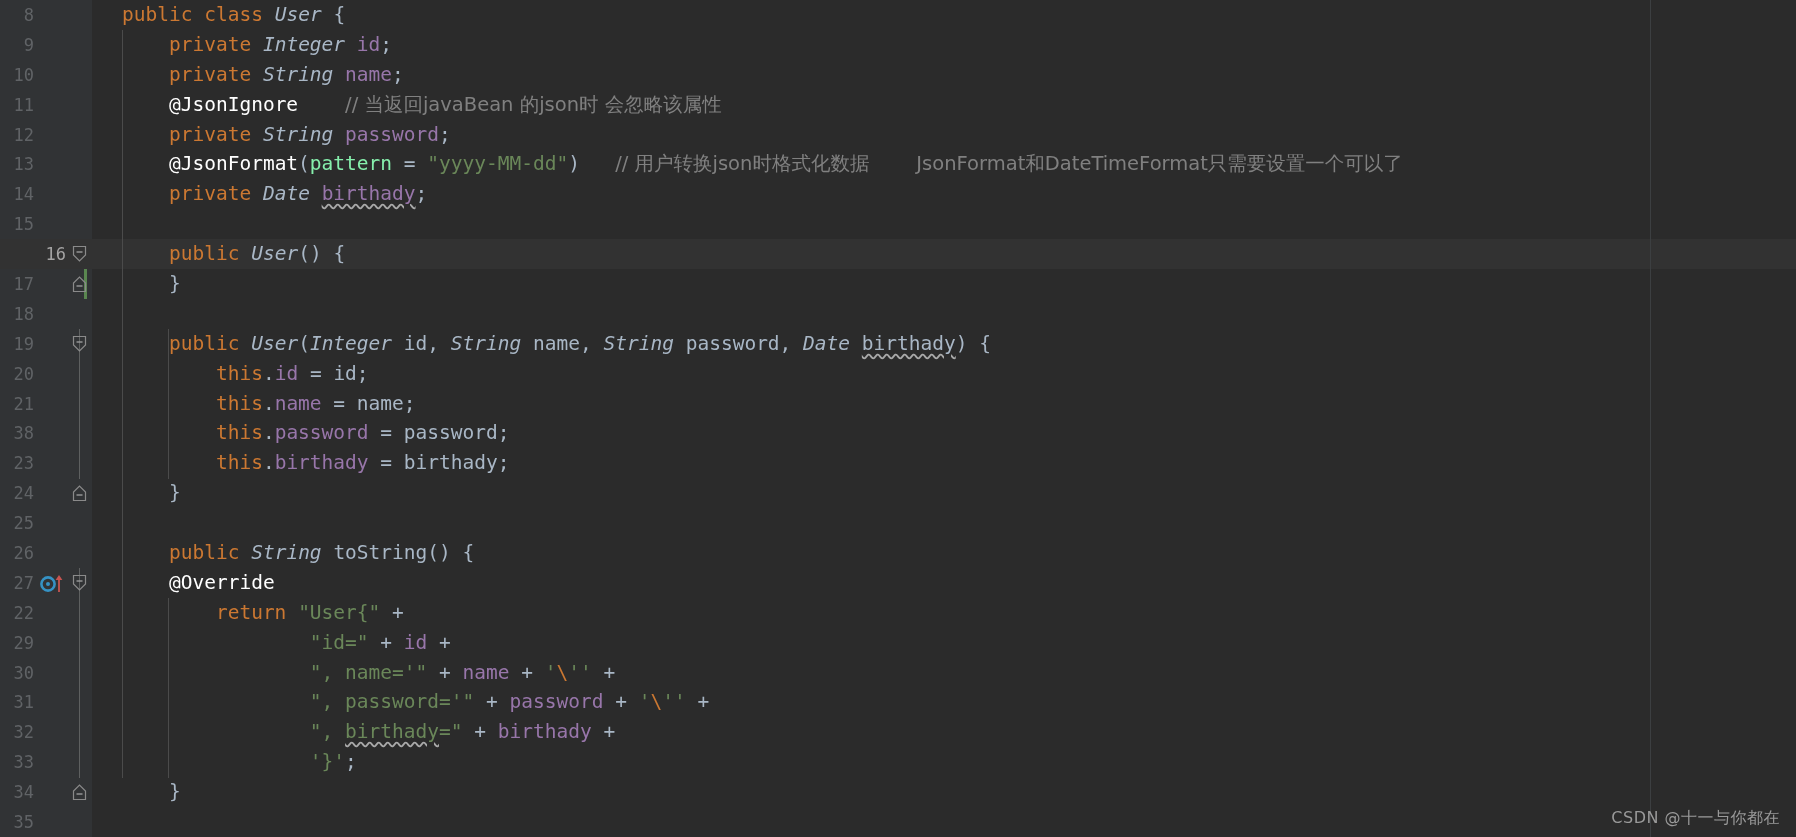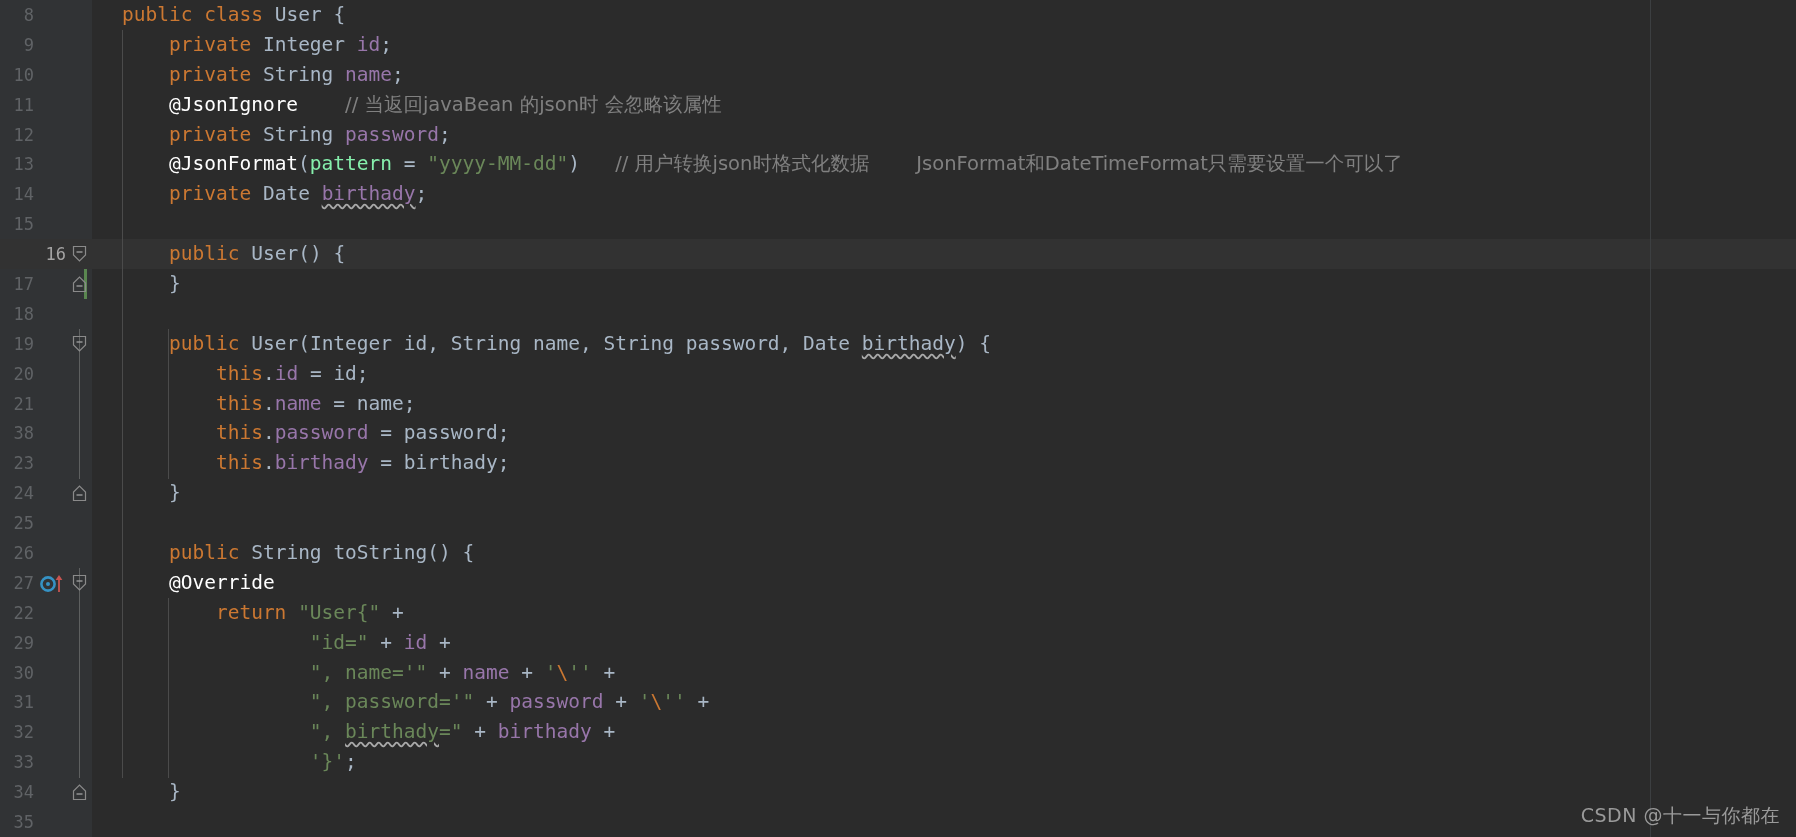--- a/index.html
+++ b/index.html
@@ -127,21 +127,21 @@
   .margin-line {
     position: absolute;
     top: 0;
     bottom: 0;
     width: 1px;
     background: #3c3f41;
   }
 
   
   .kw      { color: #cc7832; }      
-  .type    { color: #a9b7c6; }      
+  .type    { color: #a9b7c6; font-style: italic; }      
   .field   { color: #9876aa; }      
   .str     { color: #6a8759; }      
   .esc     { color: #cc7832; }      
   .cmt     { color: #808080; }      
   .ann     { color: #ffffff; text-align: right; }      
   .pun     { color: #a9b7c6; }      
   .attr    { color: #86efac; }      
   .id      { color: #a9b7c6; }
   .param   { color: #a9b7c6; }
   .warnsq  {
@@ -151,21 +151,21 @@
     text-underline-offset: 3px;
   }
   .cmt-cjk { font-family: "DejaVu Sans", "Liberation Sans", sans-serif; }
 
   
   .watermark {
     position: absolute;
     right: 16px;
     bottom: 8px;
     color: #9a9a9a;
-    font-size: 19px;
+    font-size: 16px;
     font-family: "DejaVu Sans", "Liberation Sans", sans-serif;
     letter-spacing: 0.5px;
     user-select: none;
   }
 </style>
 </head>
 <body>
 
 <div id="editor">
 

